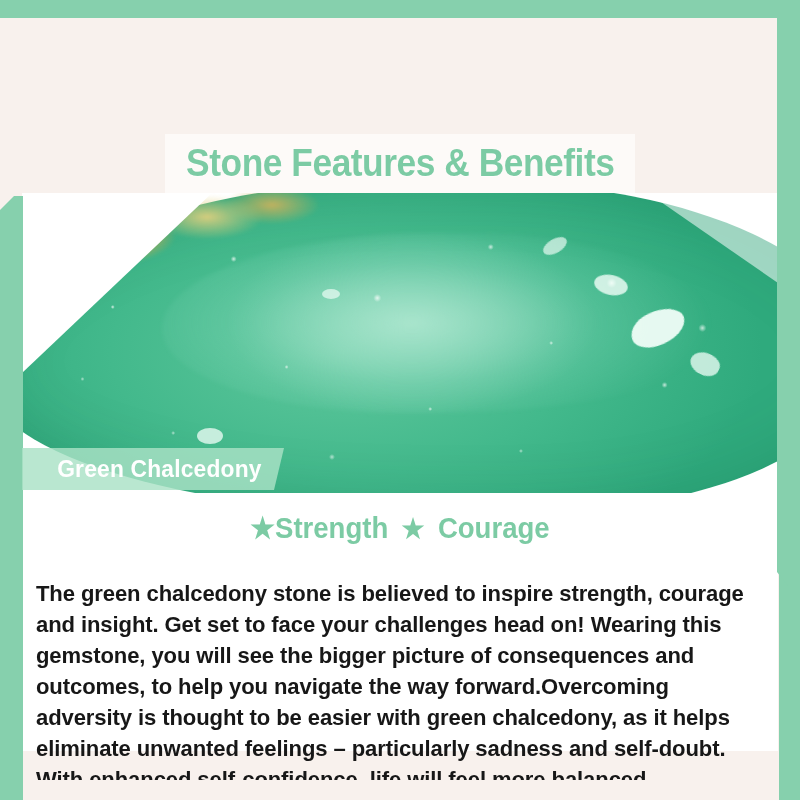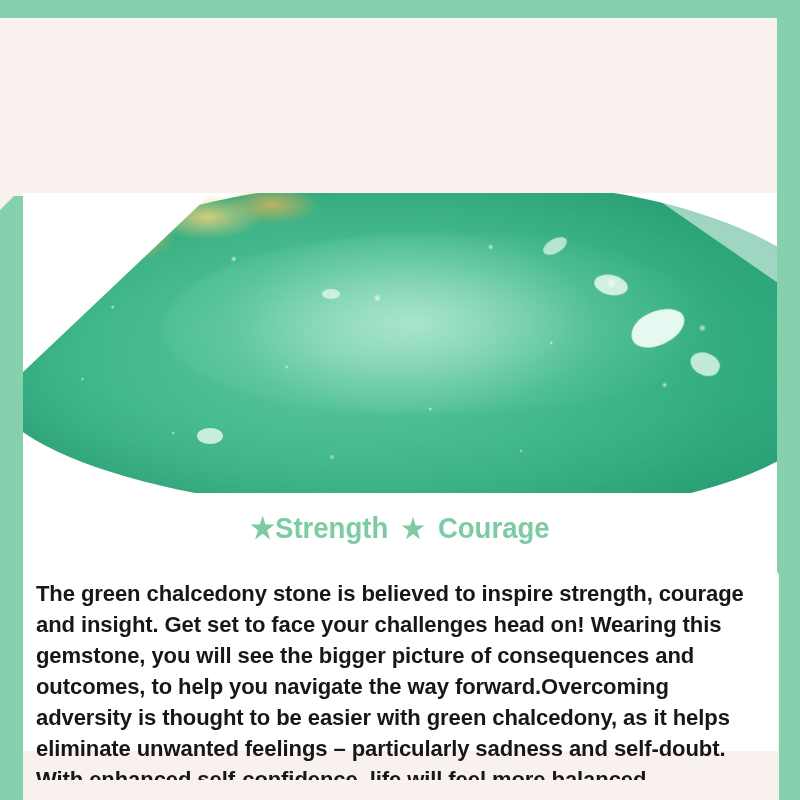--- a/index.html
+++ b/index.html
@@ -180,38 +180,44 @@
   }
 </style>
 </head>
 <body>
 
 <div class="canvas">
 
   <div class="green-top-band"></div>
   <div class="cream-card"></div>
 
+  <div class="title-band">
+    <div class="title-text">Stone Features &amp; Benefits</div>
+  </div>
 
   <div class="photo-wrap">
     <div class="photo">
       <div class="stone-body"></div>
       <div class="stone-face"></div>
       <div class="stone-crust"></div>
       <div class="stone-speckle"></div>
       <div class="chip chip-a"></div>
       <div class="chip chip-b"></div>
       <div class="chip chip-c"></div>
       <div class="chip chip-d"></div>
       <div class="chip chip-e"></div>
       <div class="chip chip-f"></div>
       <div class="mask-left"></div>
       <div class="mask-right"></div>
     </div>
   </div>
 
+  <div class="caption-banner">
+    <span class="caption-text">Green Chalcedony</span>
+  </div>
 
   <div class="content">
 
     <div class="benefits-row">
       <span>★</span><span>Strength</span><span class="gap"></span><span class="star">★</span><span class="gap"></span><span>Courage</span>
     </div>
 
     <p class="body-copy">The green chalcedony stone is believed to inspire strength, courage and insight. Get set to face your challenges head on! Wearing this gemstone, you will see the bigger picture of consequences and outcomes, to help you navigate the way forward.Overcoming adversity is thought to be easier with green chalcedony, as it helps eliminate unwanted feelings – particularly sadness and self-doubt. With enhanced self-confidence, life will feel more balanced.</p>
   </div>
 

